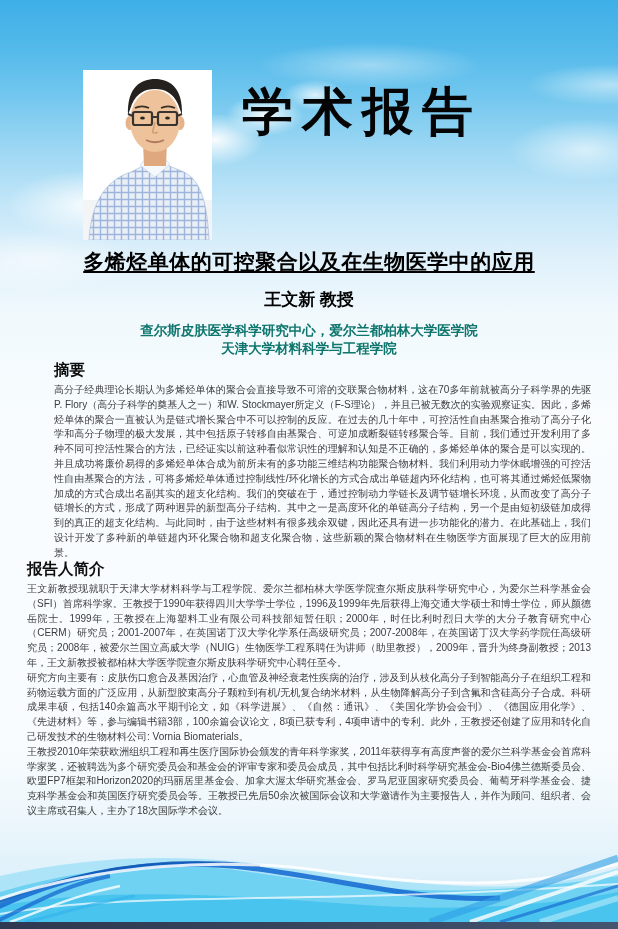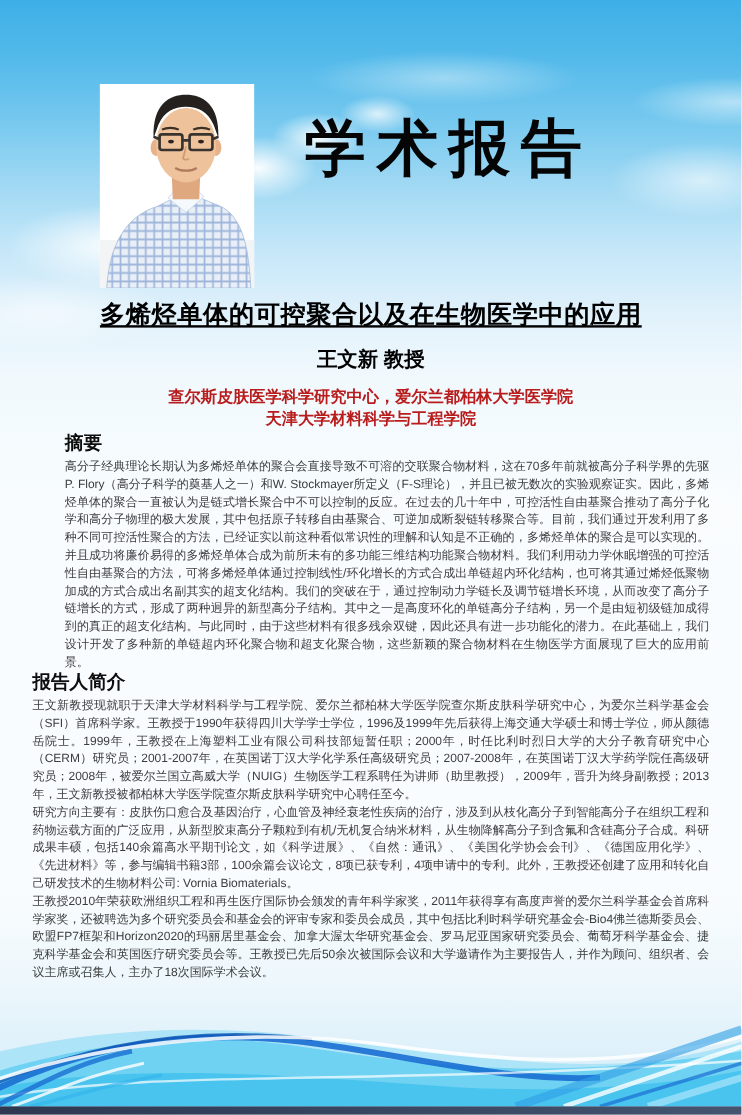--- a/index.html
+++ b/index.html
@@ -27,34 +27,34 @@
       radial-gradient(110px 45px at 585px 150px, rgba(255,255,255,.60), rgba(255,255,255,0) 70%),
       radial-gradient(120px 30px at 610px 85px, rgba(255,255,255,.50), rgba(255,255,255,0) 70%),
       radial-gradient(150px 45px at 35px 260px, rgba(255,255,255,.55), rgba(255,255,255,0) 70%),
       radial-gradient(200px 60px at 560px 430px, rgba(255,255,255,.45), rgba(255,255,255,0) 70%);
   }
   .photo{
     position:absolute;left:83px;top:70px;width:129px;height:170px;
   }
   .photo svg{display:block;}
   .cal-title{
-    position:absolute;left:238px;top:74px;margin:16px;width:360px;
+    position:absolute;left:238px;top:74px;margin:4px;width:360px;
     font-family:Liberation Mono, monospace;
     font-size:51px;font-weight:900;letter-spacing:9px;color:#050505;
     white-space:nowrap;
   }
   .info{
     position:absolute;left:233px;top:145px;
     font-size:15px;font-weight:bold;color:#0b0b0b;line-height:27.5px;
     letter-spacing:0.3px;
   }
   .center-line{position:absolute;left:0;width:100%;text-align:center;margin:0;color:#000;}
   .talk-title{top:248px;font-size:21px;font-weight:bold;letter-spacing:0.5px;text-decoration:underline;}
   .speaker{top:288px;font-size:17px;font-weight:bold;}
-  .aff{font-size:13.5px;font-weight:bold;color:#b91c1c;}
+  .aff{font-size:13.5px;font-weight:bold;color:#0f766e;}
   .aff1{top:322px;}
   .aff2{top:340px;}
   .section{position:absolute;left:27px;right:27px;}
   .section h2{margin:0 0 4px 0;font-size:15.5px;color:#0d0d0d;line-height:18px;}
   .section p{margin:0;font-size:10px;line-height:14.8px;color:#3c3c3c;text-align:justify;}
   .abstract{top:361px;margin-left:27px;}
   .bio{top:560px;}
   .waves{position:absolute;left:0;bottom:7px;width:618px;height:74px;}
   .bottom-bar{
     position:absolute;left:0;bottom:0;width:618px;height:7px;

